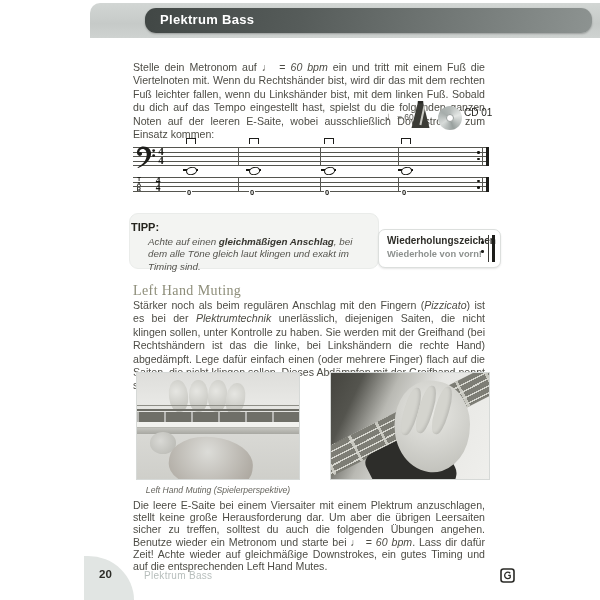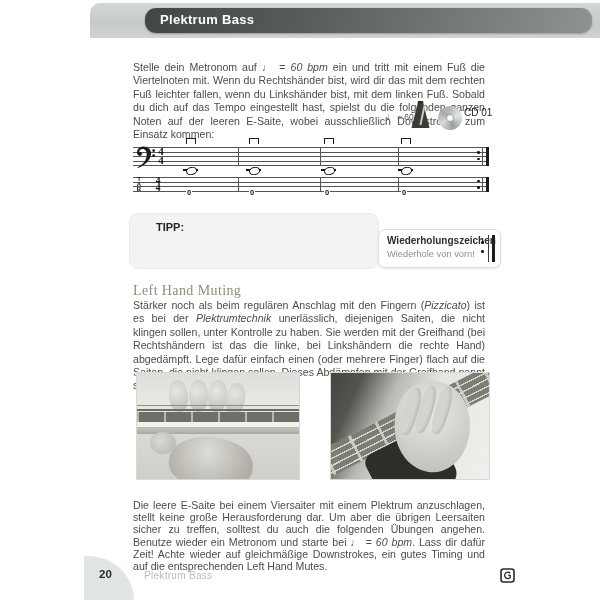--- a/index.html
+++ b/index.html
@@ -50,30 +50,30 @@
   .tsig.tab4 div{font-size:9.5px;line-height:7px;}
   .tabl{position:absolute;font-size:6px;line-height:5px;font-weight:bold;color:#14140f;
         text-align:center;width:8px;}
   .tnum{position:absolute;font-size:7.5px;font-weight:bold;color:#14140f;background:#fff;
         padding:0 1px;}
   .rdot{position:absolute;width:2.6px;height:2.6px;border-radius:50%;background:#14140f;}
 
   
   .tipbox{position:absolute;left:129px;top:213px;width:248px;height:54px;background:#f3f4f2;
           border:1px solid #eaecea;border-radius:9px;}
-  .tiplabel{position:absolute;left:156px;top:221px;font-size:11px;font-weight:bold;color:#26251f;}
+  .tiplabel{position:absolute;left:131px;top:221px;font-size:11px;font-weight:bold;color:#26251f;}
   .tiptext{position:absolute;left:148px;top:236px;width:222px;font-size:9.8px;line-height:12.4px;
            font-style:italic;color:#55544e;}
   .tiptext b{color:#35342e;}
 
   
   .repbox{position:absolute;left:378px;top:229px;width:121px;height:37px;background:#ffffff;
           border:1px solid #dcdfdd;border-radius:7px;box-shadow:0 1px 2px rgba(0,0,0,.10);}
   .reptitle{position:absolute;left:8px;top:5px;font-size:10px;font-weight:bold;color:#2e2d28;}
-  .repsub{position:absolute;left:8px;top:19px;font-size:9.3px;color:#8d918f;}
+  .repsub{position:absolute;left:8px;top:19px;font-size:9.3px;color:#8d918f;font-weight:bold;}
   .repsign-thin{position:absolute;right:11px;top:5px;width:1.2px;height:27px;background:#3a3a36;}
   .repsign-thick{position:absolute;right:5px;top:5px;width:3.5px;height:27px;background:#1d1d1a;}
   .repsign-d1{position:absolute;right:16px;top:11px;width:2.6px;height:2.6px;border-radius:50%;background:#1d1d1a;}
   .repsign-d2{position:absolute;right:16px;top:20px;width:2.6px;height:2.6px;border-radius:50%;background:#1d1d1a;}
 
   
   .photo{position:absolute;top:372px;height:108px;border:1px solid #d6d9d7;box-sizing:border-box;
          overflow:hidden;}
   .photoL{left:136px;width:164px;background:linear-gradient(180deg,#dededb 0%,#e8e8e5 28%,#d8d8d4 60%,#cfcfca 100%);}
   .photoR{left:330px;width:160px;background:linear-gradient(115deg,#45453f 0%,#54544e 16%,#b9b9b3 34%,#e6e6e3 55%,#efefec 100%);}
@@ -204,20 +204,21 @@
     <div class="bline thick" style="left:352.5px;top:39px;height:14.5px;"></div>
 
     <div class="tnum" style="left:53px;top:50px;">0</div>
     <div class="tnum" style="left:116px;top:50px;">0</div>
     <div class="tnum" style="left:191px;top:50px;">0</div>
     <div class="tnum" style="left:268px;top:50px;">0</div>
   </div>
 
   <div class="tipbox"></div>
   <div class="tiplabel">TIPP:</div>
+  <div class="tiptext"><span>Achte auf einen </span><b>gleichmäßigen Anschlag</b><span>, bei dem alle Töne gleich laut klingen und exakt im Timing sind.</span></div>
 
   <div class="repbox">
     <div class="reptitle">Wiederholungszeichen</div>
     <div class="repsub">Wiederhole von vorn!</div>
     <div class="repsign-d1"></div>
     <div class="repsign-d2"></div>
     <div class="repsign-thin"></div>
     <div class="repsign-thick"></div>
   </div>
 
@@ -238,20 +239,21 @@
     <div class="pl-hand"></div>
   </div>
   <div class="photo photoR">
     <div class="pr-neck"></div>
     <div class="pr-body"></div>
     <div class="pr-hand"></div>
     <div class="pr-f1"></div>
     <div class="pr-f2"></div>
     <div class="pr-f3"></div>
   </div>
+  <div class="caption capL">Left Hand Muting (Spielerperspektive)</div>
 
   <p class="para" style="top:499px;line-height:12.2px;margin:0;"><span>Die leere E-Saite bei einem Viersaiter mit einem Plektrum anzuschlagen, stellt keine große Herausforderung dar. Um aber die übrigen Leersaiten sicher zu treffen, solltest du auch die folgenden Übungen angehen. Benutze wieder ein Metronom und starte bei ♩ = </span><span class="i">60 bpm</span><span>. Lass dir dafür Zeit! Achte wieder auf gleichmäßige Downstrokes, ein gutes Timing und auf die entsprechenden Left Hand Mutes.</span></p>
 
   <div class="pagetab"></div>
   <div class="pagenum">20</div>
   <div class="foottitle">Plektrum Bass</div>
   <div class="logo">
     <svg width="15" height="15" viewBox="0 0 15 15">
       <rect x="1" y="1" width="13" height="13" rx="2.5" fill="none" stroke="#2a2a26" stroke-width="1.6"></rect>
       <path d="M10.2 5.2 A3.2 3.2 0 1 0 10.2 9.6 L10.2 7.4 L8.2 7.4" fill="none" stroke="#2a2a26" stroke-width="1.3"></path>

